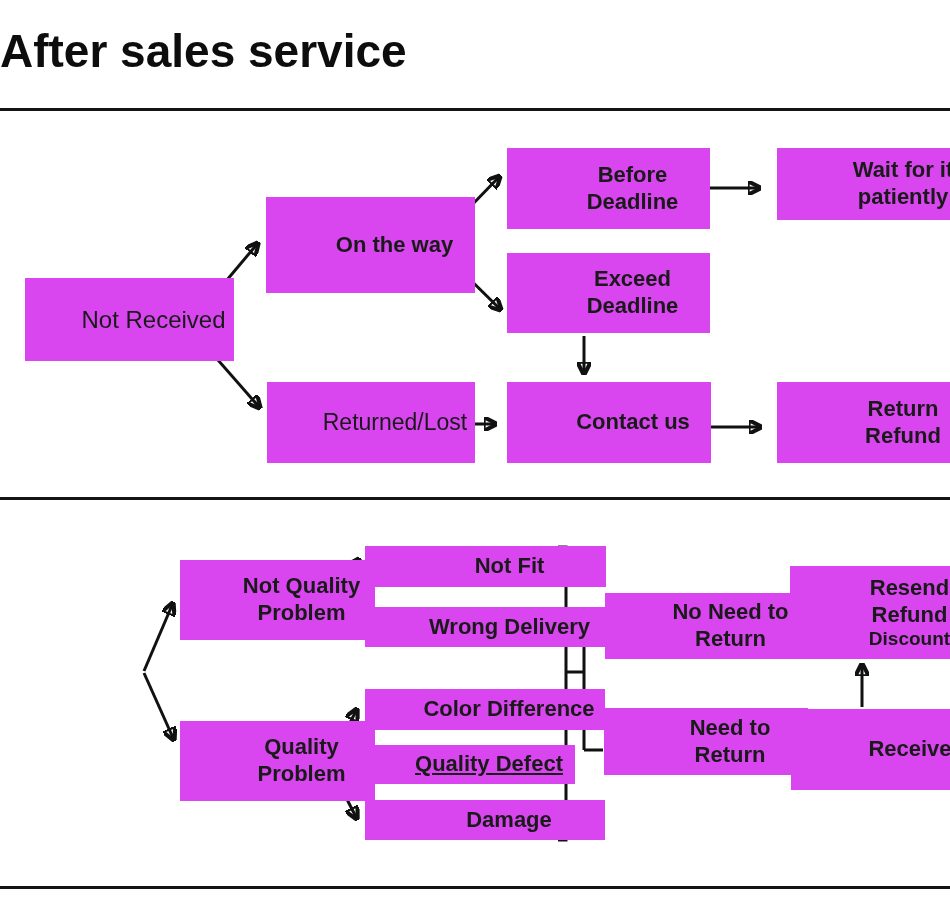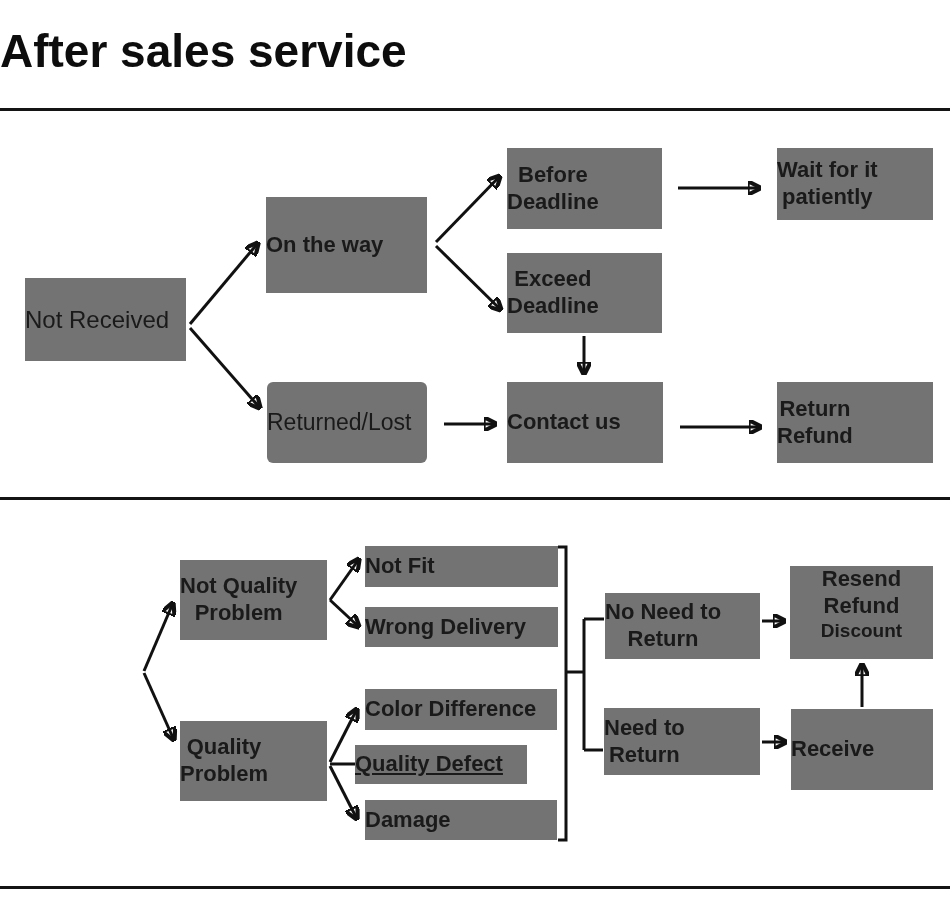--- a/index.html
+++ b/index.html
@@ -39,29 +39,31 @@
     left: 0;
     top: 0;
   }
   .connectors path, .connectors line {
     stroke: #111111;
     stroke-width: 3;
     fill: none;
   }
   .node {
     position: absolute;
-    background: #737373;
+    background: #d946ef;
     color: #1a1a1a;
     display: flex;
     align-items: center;
+    justify-content: center;
     text-align: center;
     font-weight: bold;
     font-size: 22px;
     line-height: 1.22;
     white-space: pre-line;
+    padding-left: 48px;
   }
   .node .lbl { white-space: pre-line; }
   .node.regular { font-weight: normal; font-size: 24px; }
   .node .small { font-size: 19px; line-height: 1.15; }
 </style>
 </head>
 <body>
 
 <div class="canvas">
 
@@ -113,21 +115,21 @@
 Deadline</span>
   </div>
   <div class="node" style="left:777px;top:148px;width:156px;height:72px;">
     <span class="lbl">Wait for it
 patiently</span>
   </div>
   <div class="node" style="left:507px;top:253px;width:155px;height:80px;">
     <span class="lbl">Exceed
 Deadline</span>
   </div>
-  <div class="node regular" style="left:267px;top:382px;width:160px;height:81px;font-size:23px;border-radius:6px;">
+  <div class="node regular" style="left:267px;top:382px;width:160px;height:81px;font-size:23px;">
     <span class="lbl">Returned/Lost</span>
   </div>
   <div class="node" style="left:507px;top:382px;width:156px;height:81px;">
     <span class="lbl">Contact us</span>
   </div>
   <div class="node" style="left:777px;top:382px;width:156px;height:81px;">
     <span class="lbl">Return
 Refund</span>
   </div>
 

